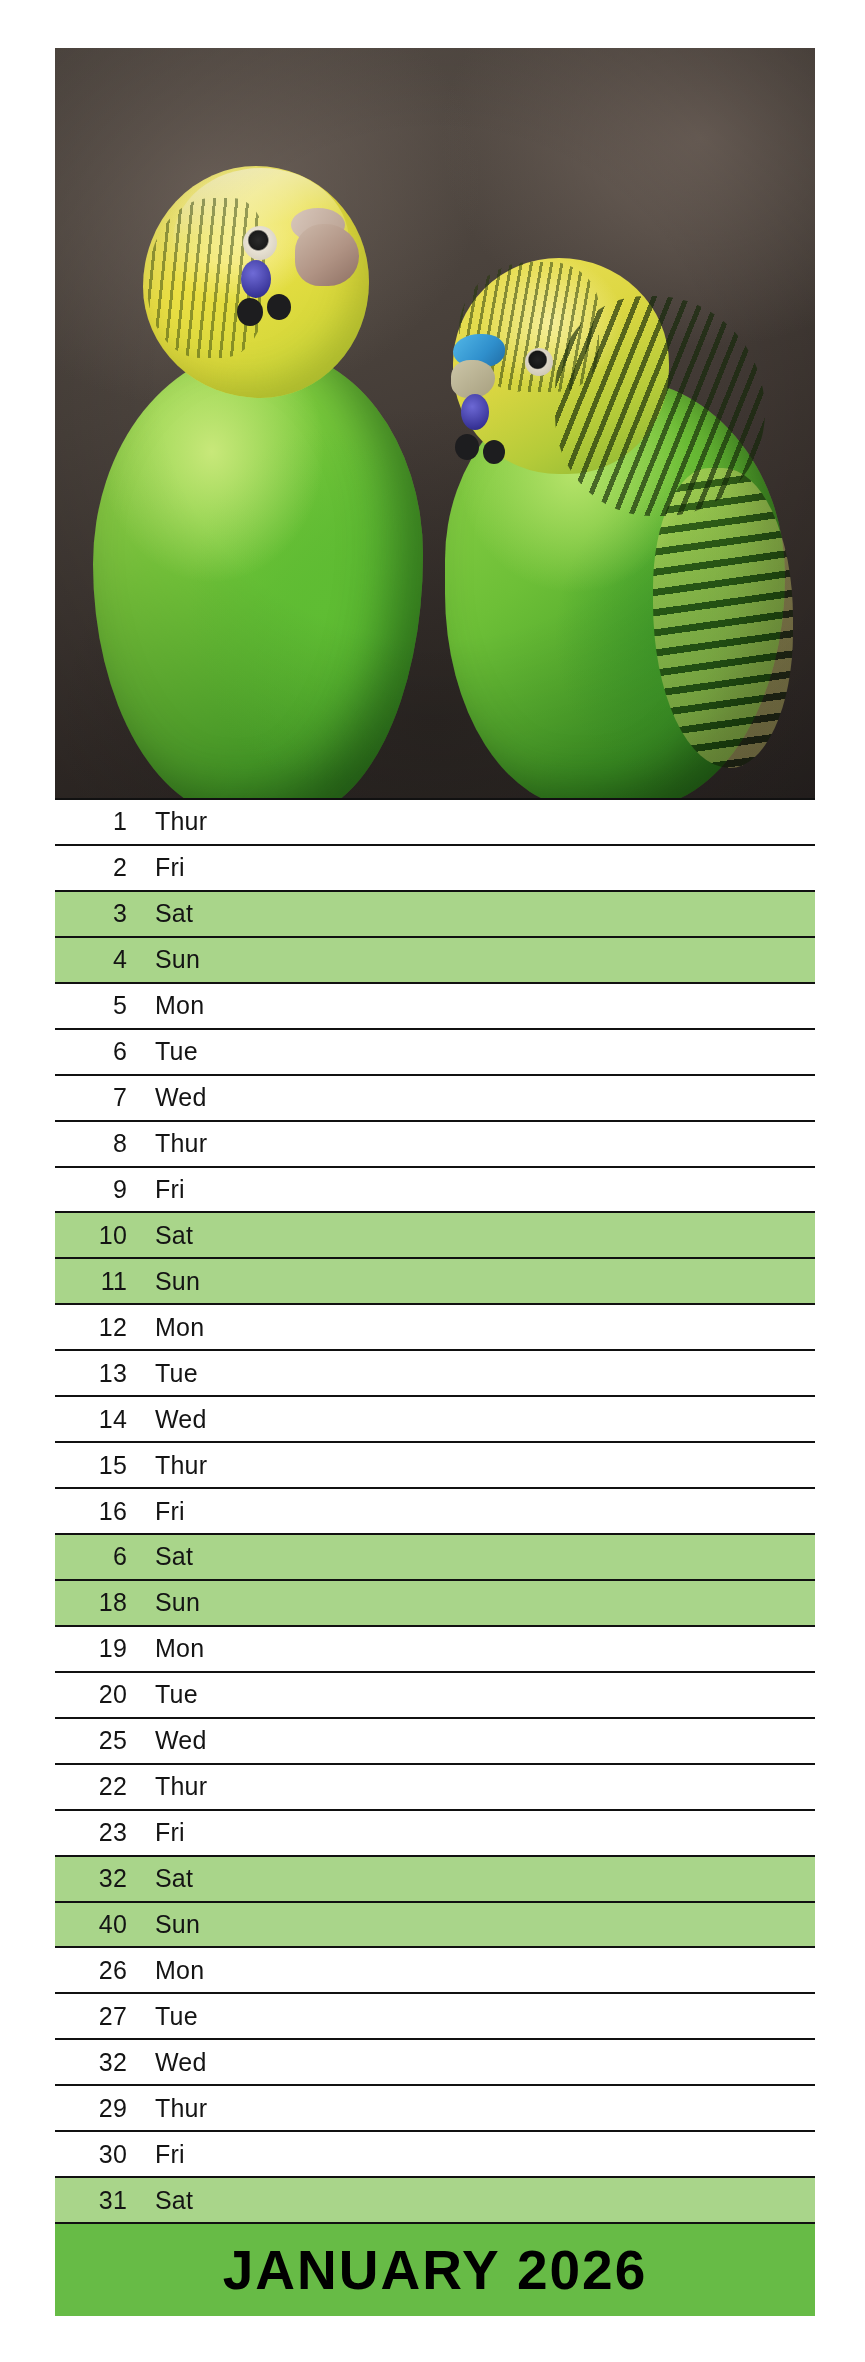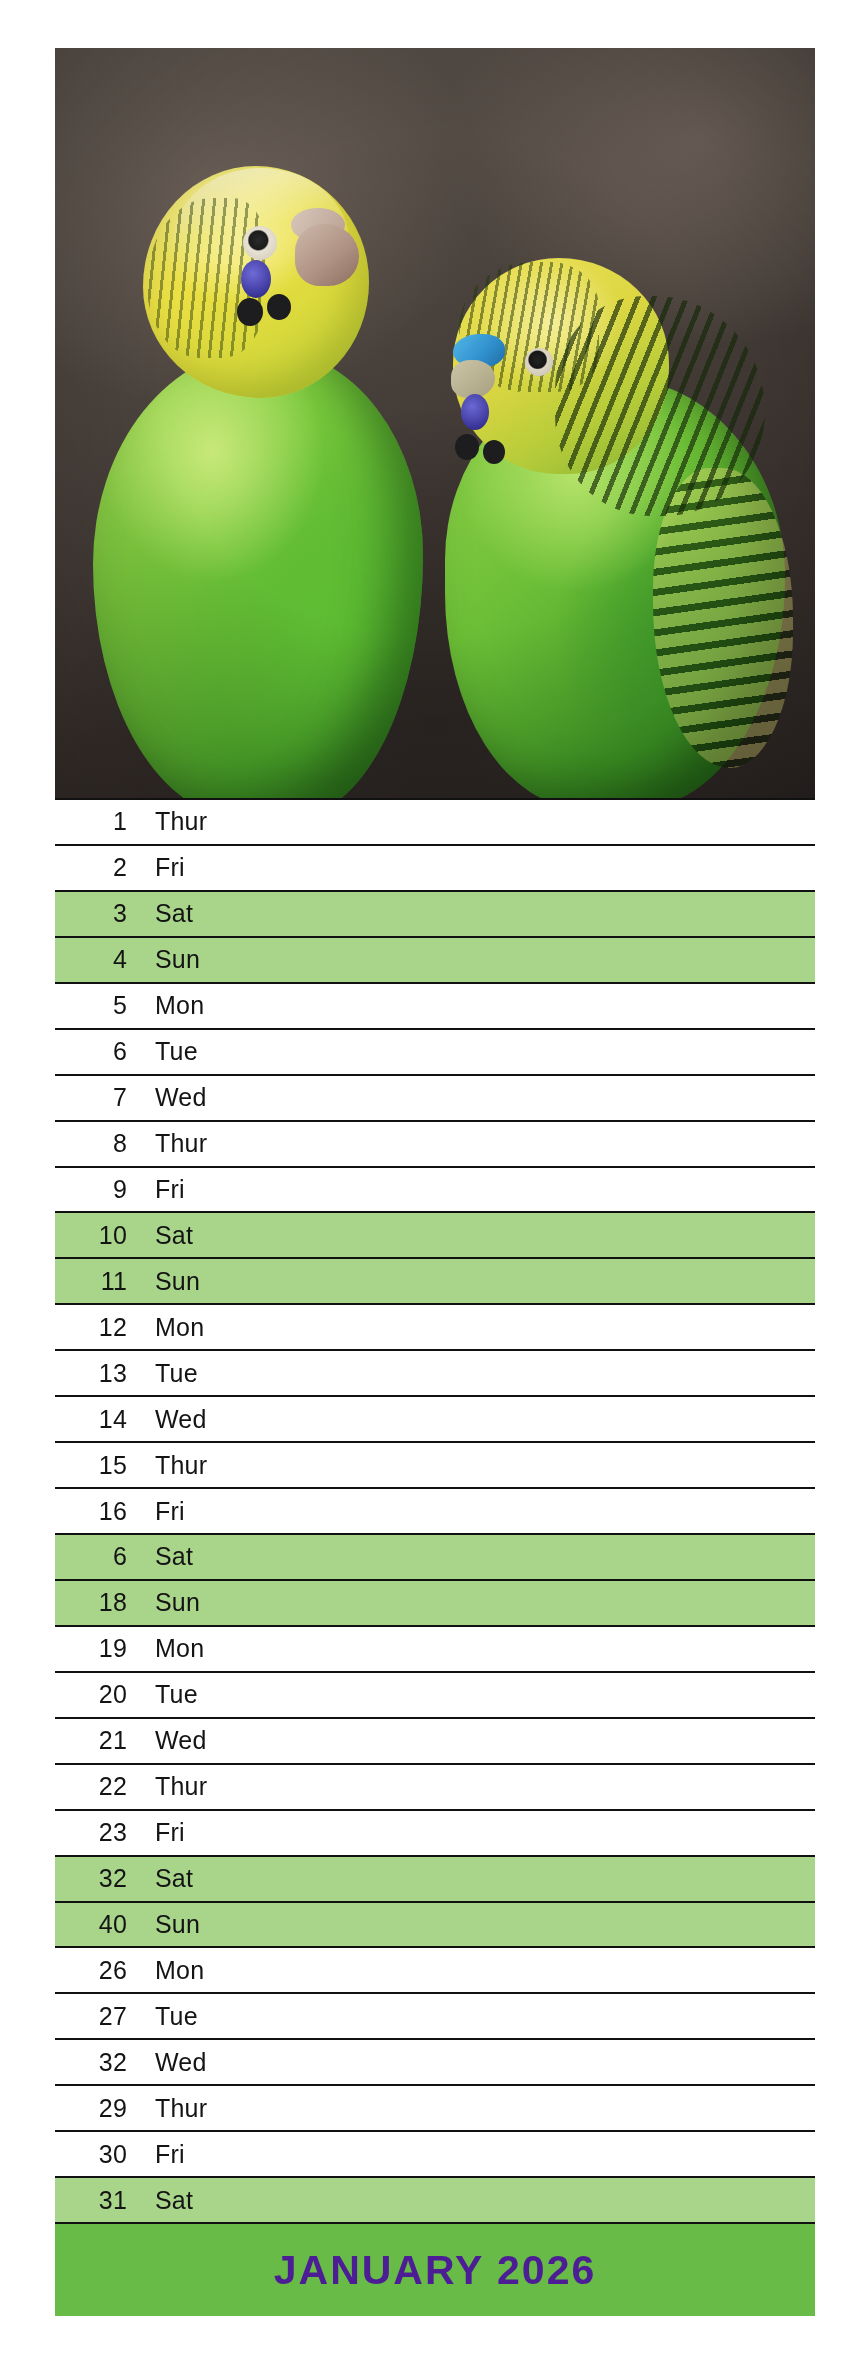--- a/index.html
+++ b/index.html
@@ -285,22 +285,22 @@
   }
   
   .month-bar {
     height: 92px;
     background: #67bb46;
     display: flex;
     align-items: center;
     justify-content: center;
   }
   .month-title {
-    color: #4c1d95;
-    font-size: 41px;
+    color: #000000;
+    font-size: 55px;
     font-weight: bold;
     letter-spacing: 2px;
   }
 </style>
 </head>
 <body>
 
 <div class="calendar">
 
   <div class="photo">
@@ -407,21 +407,21 @@
       </div>
       <div class="day-row">
         <span class="day-num">19</span>
         <span class="day-name">Mon</span>
       </div>
       <div class="day-row">
         <span class="day-num">20</span>
         <span class="day-name">Tue</span>
       </div>
       <div class="day-row">
-        <span class="day-num">21</span>
+        <span class="day-num">25</span>
         <span class="day-name">Wed</span>
       </div>
       <div class="day-row">
         <span class="day-num">22</span>
         <span class="day-name">Thur</span>
       </div>
       <div class="day-row">
         <span class="day-num">23</span>
         <span class="day-name">Fri</span>
       </div>

